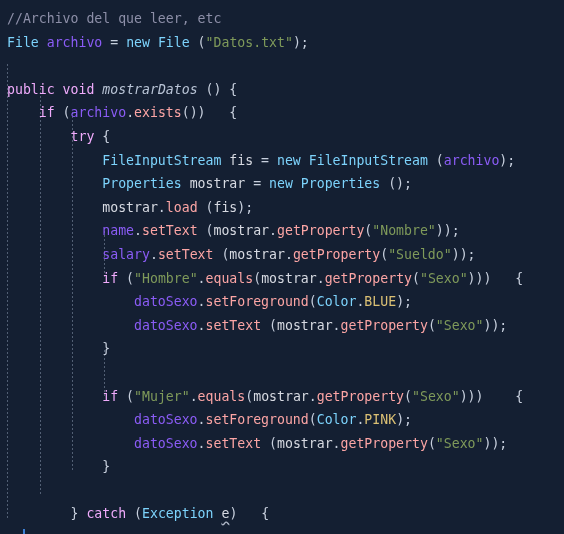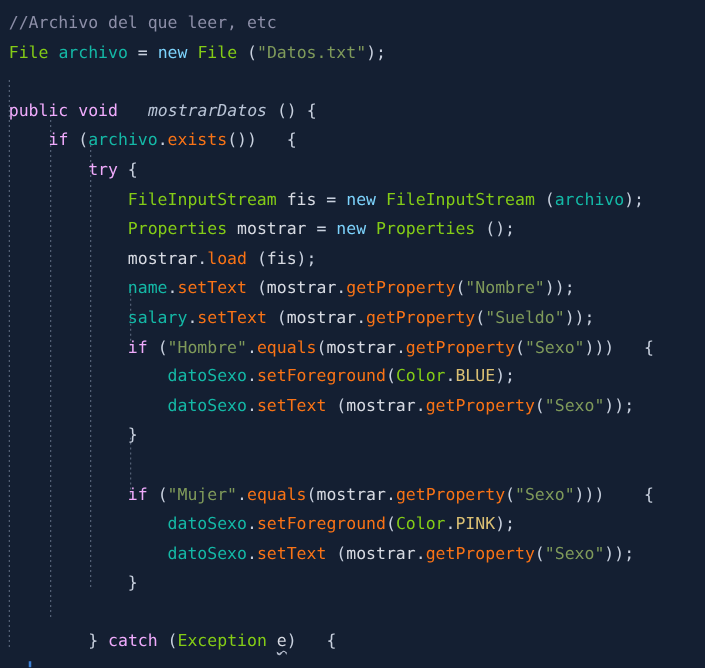--- a/index.html
+++ b/index.html
@@ -49,25 +49,25 @@
   }
   .ln {
     height: 23.6px;
     white-space: pre;
   }
 
   
   .cmt  { color: #8d8fa8; }            
   .kw   { color: #f0abfc; }            
   .kwn  { color: #7dd3fc; }            
-  .type { color: #84cc16; }            
-  .mdec { color: #b9c4d6; font-style: italic; margin-left: 16px; }  
+  .type { color: #7dd3fc; }            
+  .mdec { color: #b9c4d6; font-style: italic; }  
   .var  { color: #d7dae2; }            
-  .fld  { color: #14b8a6; }            
-  .mth  { color: #f97316; }            
+  .fld  { color: #8b5cf6; }            
+  .mth  { color: #fca5a5; }            
   .str  { color: #7f9a5a; }            
   .cst  { color: #dbc074; text-align: center; }            
   .pun  { color: #c8d0de; }            
 
   .warn {
     text-decoration: underline wavy #b0b8c8;
     text-decoration-skip-ink: none;
     text-underline-offset: 2px;
   }
 

